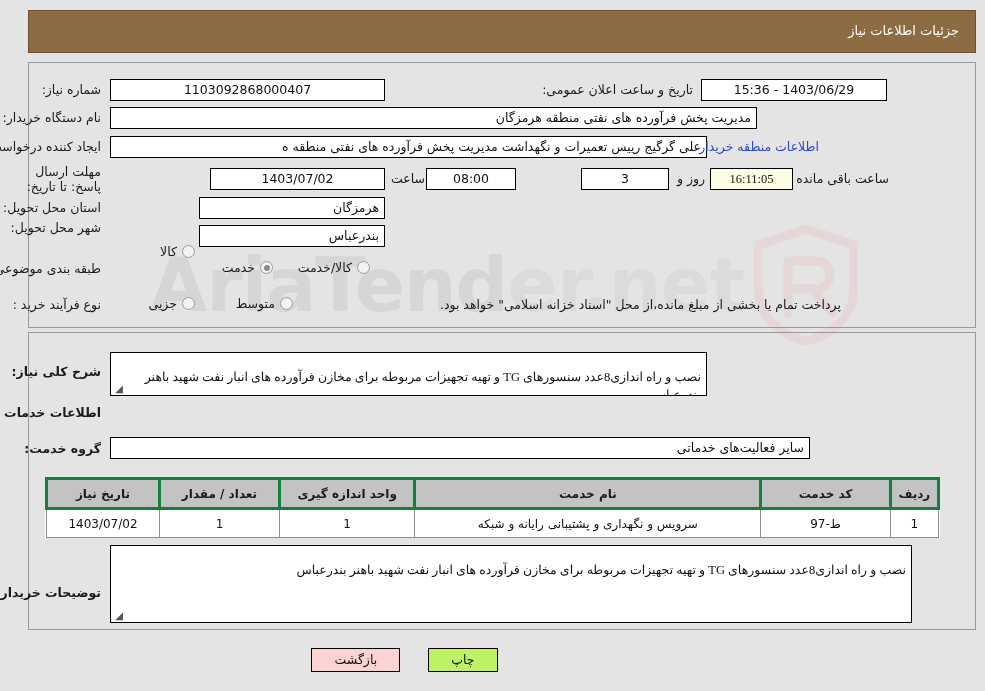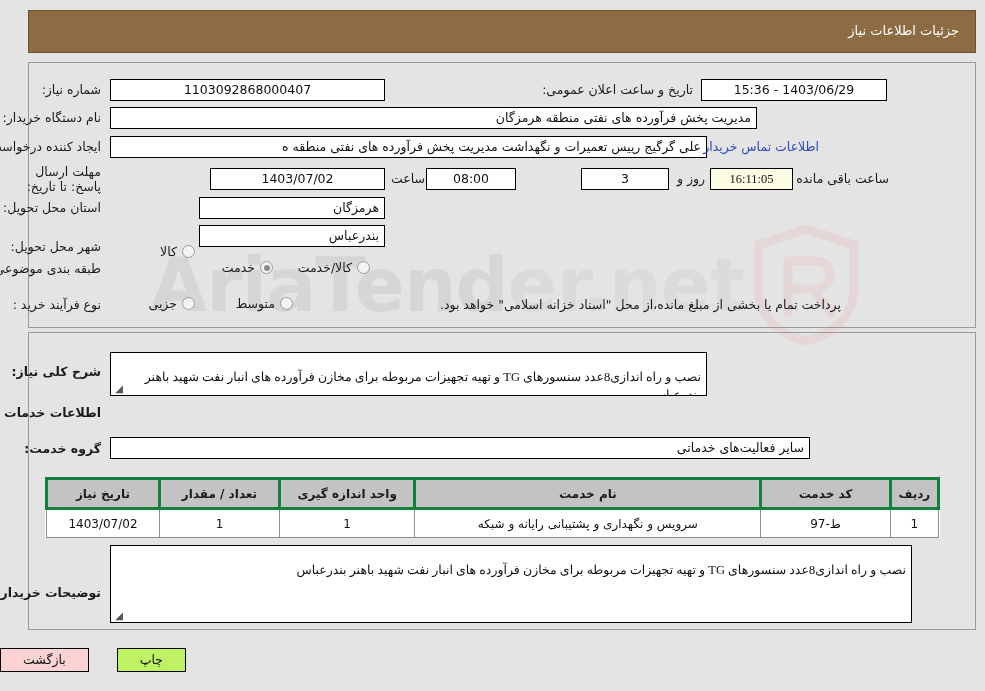--- a/index.html
+++ b/index.html
@@ -172,21 +172,21 @@
     height: 27px;
     text-align: center;
     color: #111;
     padding: 0 4px;
   }
 
   
   .btnrow {
     position: absolute;
     left: 0; top: 648px; width: 809px;
-    display: flex; gap: 28px;
+    display: flex; justify-content: center; gap: 28px;
     z-index: 5;
     direction: ltr;
   }
   .btn {
     border: 1px solid #000;
     font-size: 12.5px;
     color: #111;
     padding: 3px 22px;
     cursor: pointer;
     font-family: inherit;
@@ -220,35 +220,35 @@
   <div class="box center" style="right:600px; top:79px; width:275px;">1103092868000407</div>
 
   <div class="lbl" style="right:292px; top:82px;">تاریخ و ساعت اعلان عمومی:</div>
   <div class="box center" style="right:98px; top:79px; width:186px;">1403/06/29 - 15:36</div>
 
   <div class="lbl" style="right:884px; top:110px;">نام دستگاه خریدار:</div>
   <div class="box right" style="right:228px; top:107px; width:647px;">مدیریت پخش فرآورده های نفتی منطقه هرمزگان</div>
 
   <div class="lbl" style="right:884px; top:139px;">ایجاد کننده درخواست:</div>
   <div class="box right" style="right:278px; top:136px; width:597px;">علی گرگیج رییس تعمیرات و نگهداشت مدیریت پخش فرآورده های نفتی منطقه ه</div>
-  <a class="link" style="right:166px; top:139px;">اطلاعات تماس خریدار</a>
+  <a class="link" style="right:166px; top:139px;">اطلاعات منطقه خریدار</a>
 
   <div class="lbl" style="right:884px; top:164px; line-height:15px; white-space:normal; width:92px; text-align:right;">مهلت ارسال پاسخ: تا تاریخ:</div>
   <div class="box center" style="right:600px; top:168px; width:175px;">1403/07/02</div>
   <div class="lbl" style="right:560px; top:171px;">ساعت</div>
   <div class="box center" style="right:469px; top:168px; width:90px;">08:00</div>
   <div class="box center" style="right:316px; top:168px; width:88px;">3</div>
   <div class="lbl" style="right:280px; top:171px;">روز و</div>
   <div class="box center cream" style="right:192px; top:168px; width:83px;">16:11:05</div>
   <div class="lbl" style="right:96px; top:171px;">ساعت باقی مانده</div>
 
   <div class="lbl" style="right:884px; top:200px;">استان محل تحویل:</div>
   <div class="box right" style="right:600px; top:197px; width:186px;">هرمزگان</div>
 
-  <div class="lbl" style="right:884px; top:239px;">شهر محل تحویل:</div>
+  <div class="lbl" style="right:884px; top:220px;">شهر محل تحویل:</div>
   <div class="box right" style="right:600px; top:225px; width:186px;">بندرعباس</div>
 
   <div class="lbl" style="right:884px; top:261px;">طبقه بندی موضوعی:</div>
   <div class="radio-wrap" style="right:790px; top:244px;">
     <span class="radio"></span>
     <span>کالا</span>
   </div>
   <div class="radio-wrap" style="right:712px; top:260px;">
     <span class="radio on"></span>
     <span>خدمت</span>

